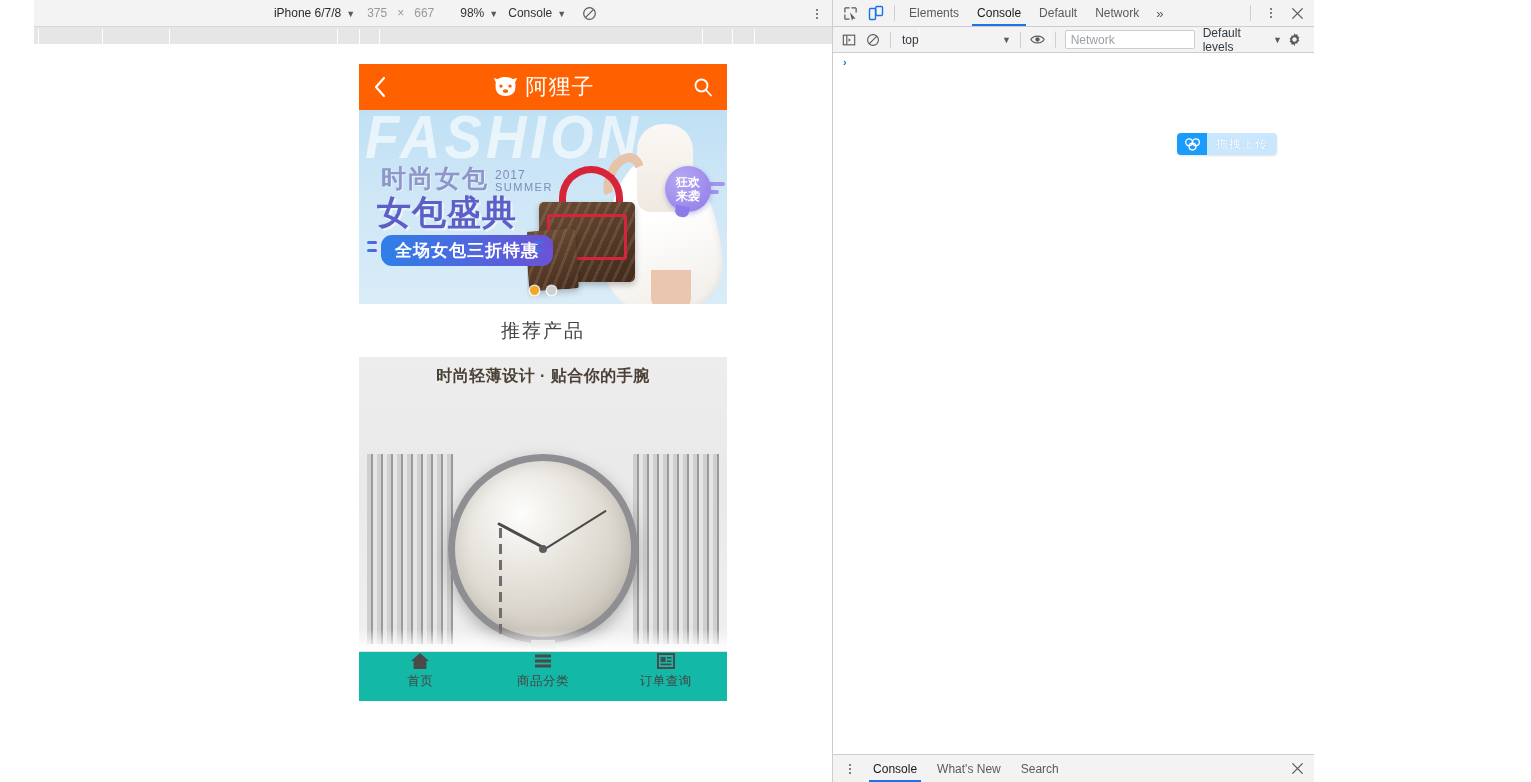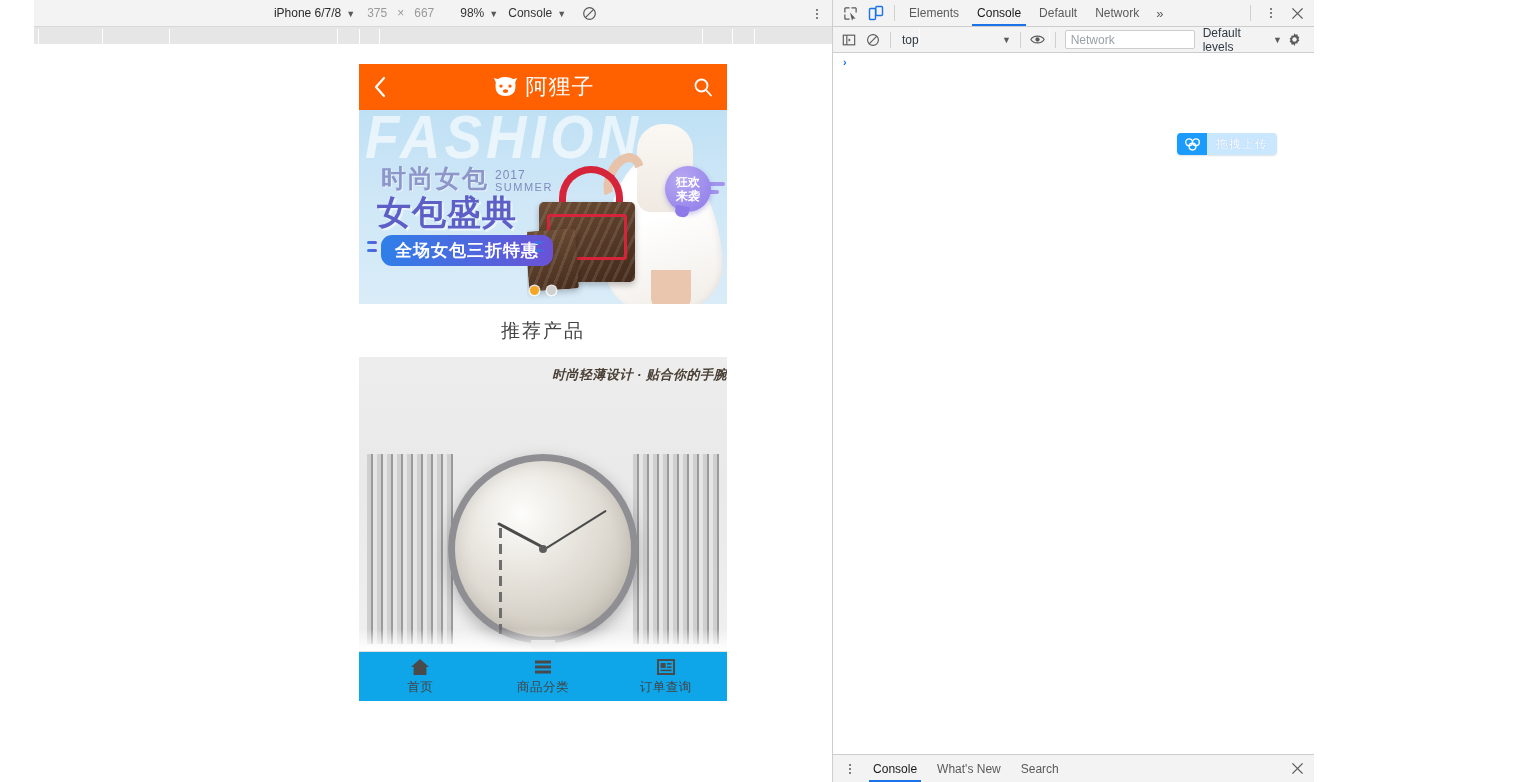--- a/index.html
+++ b/index.html
@@ -194,21 +194,21 @@
     display: flex; align-items: center; justify-content: center;
     font-size: 19px; color: #444; letter-spacing: 2px;
     border-bottom: 1px solid #ededed;
   }
   
   .watch-ad {
     position: relative; height: 293px;
     background: linear-gradient(180deg,#ededed 0%,#e9e9e9 45%,#f0f0f0 100%);
     overflow: hidden;
   }
-  .wa-line1 { position:absolute; left:0; right:0; top: 8px; text-align:right; font-size: 13px; color:#4a4036; letter-spacing: .5px; font-weight: 600; font-style: italic;}
+  .wa-line1 { position:absolute; left:0; right:0; top: 8px; text-align:center; font-size: 16px; color:#4a4036; letter-spacing: .5px; font-weight: 600;}
   .wa-line2 { position:absolute; left:0; right:0; top: 28px; text-align:center; }
   .wa-paren { font-size: 11px; color:#6b5a4b; vertical-align: 5px; }
   .wa-big { font-size: 30px; color:#7a4d3a; font-weight: bold; letter-spacing: 1px; }
   .watch-face{
     position:absolute; left: 50%; top: 96px; transform: translateX(-50%);
     width: 190px; height: 190px; border-radius: 50%;
     background: radial-gradient(circle at 38% 30%, #fdfdfb 0%, #ddd8cf 55%, #b9b3a8 100%);
     border: 7px solid #8f8f93;
     box-shadow: 0 6px 16px rgba(0,0,0,.25), inset 0 0 18px rgba(0,0,0,.10);
   }
@@ -225,23 +225,23 @@
   }
   .band.l{ left: 8px; }
   .band.r{ right: 8px; }
   .crown{ position:absolute; left: 50%; margin-left: -12px; top: 282px; width: 24px; height: 20px;
     background: linear-gradient(180deg,#cfcfcf,#8f8f8f); border-radius: 0 0 10px 10px;}
   .tickbar{ position:absolute; left: 140px; width: 3px; background:#6e6e6e;}
   .watch-fade{ position:absolute; left:0; right:0; bottom:0; height: 22px; background: linear-gradient(180deg,rgba(255,255,255,0),#ffffff);}
 
   
   .m-nav {
-    height: 50px; background: #0ea5e9;
+    height: 50px; background: #14b8a6;
     border-top: 1px solid #e2e2e2;
-    display: flex; align-items: center;
+    display: flex; 
   }
   .m-nav-item { flex: 1; display:flex; flex-direction: column; align-items:center; gap: 3px; color:#444; }
   .m-nav-label { font-size: 12.5px; letter-spacing: .5px; }
 
   
   .devtools {
     width: 510px; height: 782px; background: #ffffff;
     display: flex; flex-direction: column;
     font-size: 12px; color: #303942;
   }

